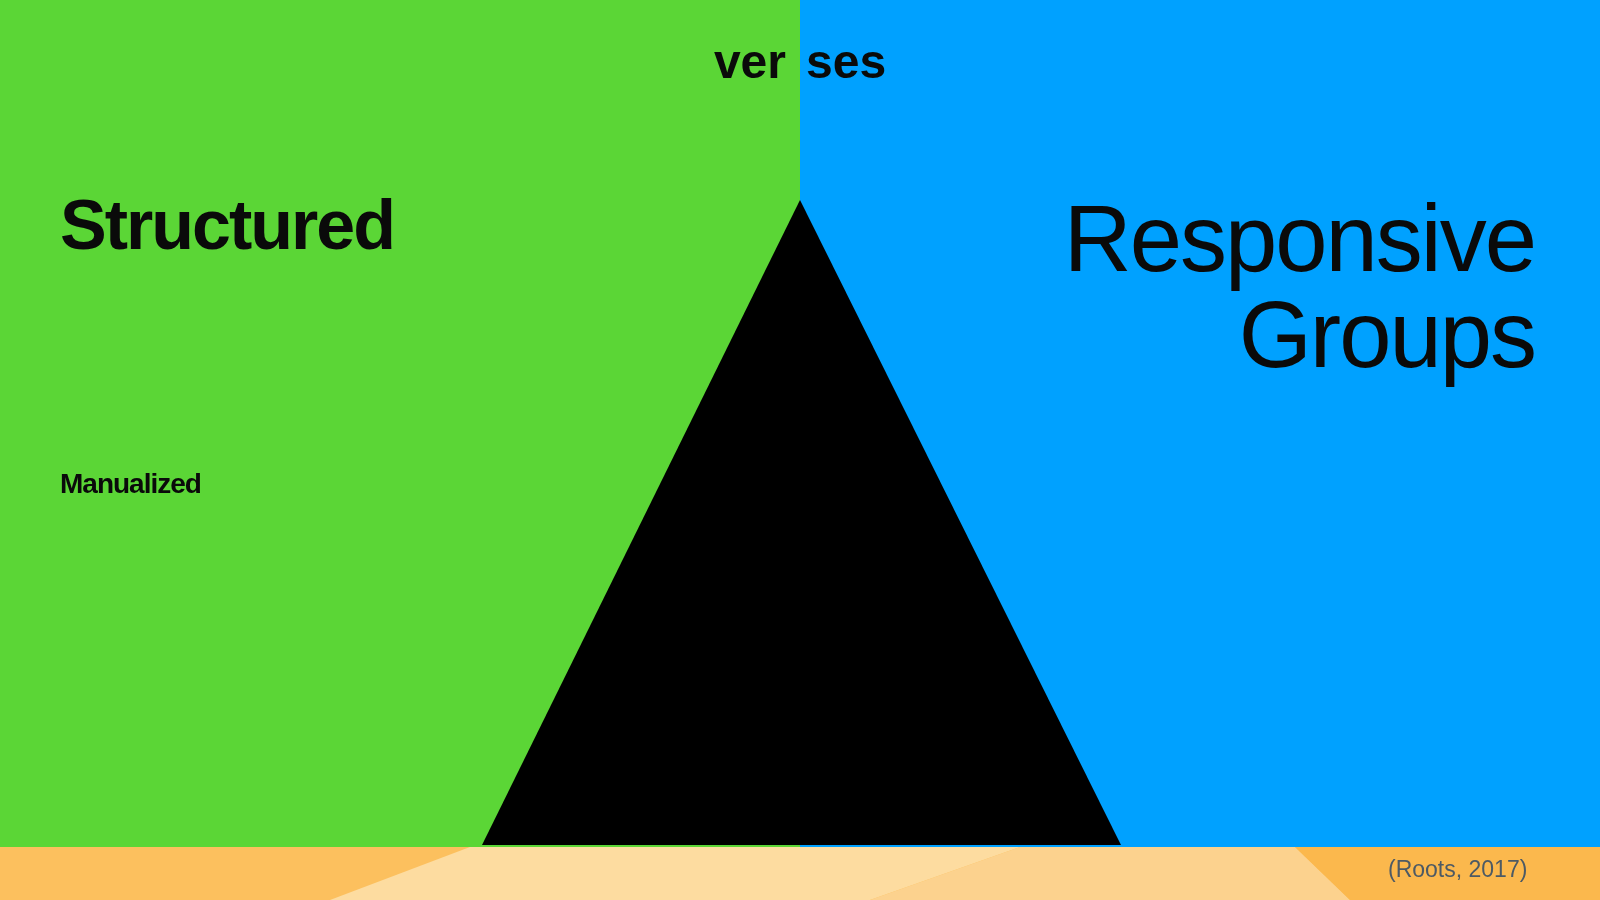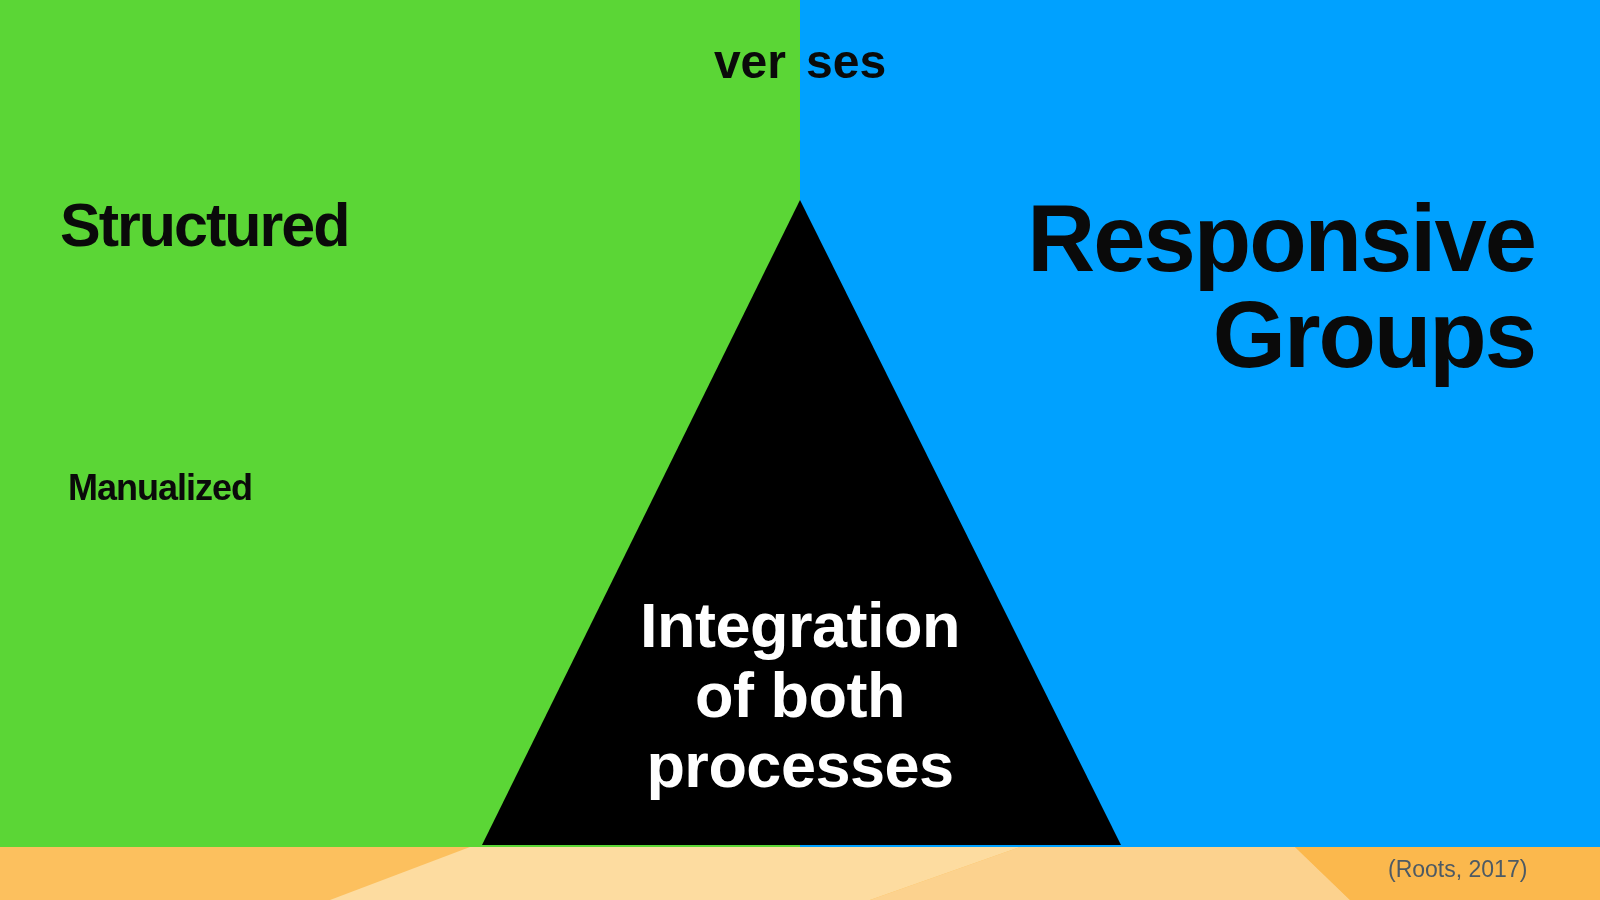--- a/index.html
+++ b/index.html
@@ -15,32 +15,32 @@
   .panel-right{left:800px;width:800px;}
 
   .versus{
     position:absolute;left:0;top:38px;width:1600px;
     display:flex;justify-content:center;gap:20px;
     font-size:48px;font-weight:700;color:#0a0a0a;line-height:1;
   }
 
   .title-left{
     position:absolute;left:60px;top:178px;
-    font-size:61px;font-weight:700;letter-spacing:-2px;
+    font-size:70px;font-weight:700;letter-spacing:-2px;
     color:#0a0a0a;line-height:94px;white-space:pre-line;
   }
   .title-right{
     position:absolute;right:65px;top:191px;
-    font-size:94px;font-weight:700;letter-spacing:-2px;
+    font-size:94px;font-weight:400;letter-spacing:-2px;
     color:#0a0a0a;line-height:96px;text-align:right;white-space:pre-line;
   }
   .subtitle{
     position:absolute;
-    font-size:36px;font-weight:700;letter-spacing:-1px;
-    color:#0a0a0a;line-height:1;margin-left:8px;
+    font-size:28px;font-weight:700;letter-spacing:-1px;
+    color:#0a0a0a;line-height:1;
   }
   .subtitle-left{left:60px;top:470px;}
   .subtitle-right{right:65px;top:467px;text-align:right;}
 
   .shape-layer{position:absolute;left:0;top:0;width:1600px;height:900px;}
 
   .triangle-label{
     position:absolute;left:0;top:590px;width:1600px;
     text-align:center;
     font-size:63px;font-weight:700;letter-spacing:-0.5px;
@@ -75,23 +75,20 @@
   <div class="title-right">Responsive
 Groups</div>
 
   <div class="subtitle subtitle-left">Manualized</div>
 
 
   <svg class="shape-layer" viewBox="0 0 1600 900" aria-hidden="true">
     <polygon points="800,200 1121,845 482,845" fill="#000000"></polygon>
   </svg>
 
-  <div class="triangle-label">Integration
-of both
-processes</div>
 
   <div class="footer" style="background-color: rgb(252, 192, 94);">
     <svg width="1600" height="53" viewBox="0 0 1600 53" preserveAspectRatio="none" aria-hidden="true">
       <polygon points="470,0 1020,0 870,53 330,53" fill="#FDDCA0"></polygon>
       <polygon points="1020,0 1295,0 1350,53 870,53" fill="#FCD28E"></polygon>
       <polygon points="1295,0 1600,0 1600,53 1350,53" fill="#FBB84D"></polygon>
     </svg>
   </div>
 
   <div class="citation">(Roots, 2017)</div>

